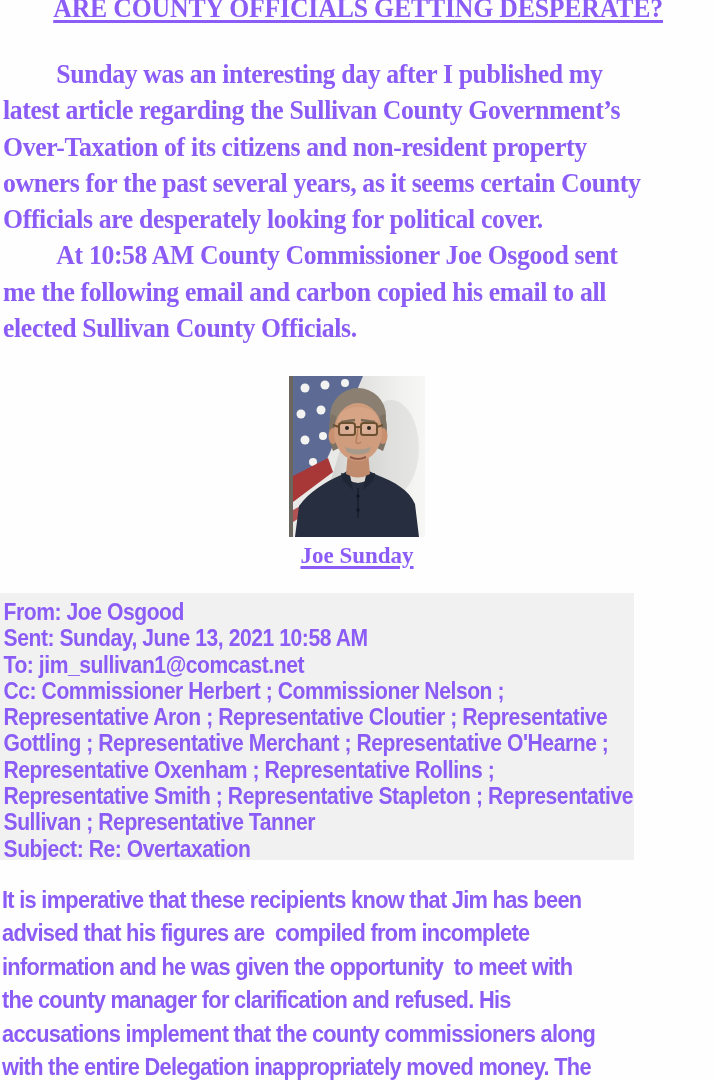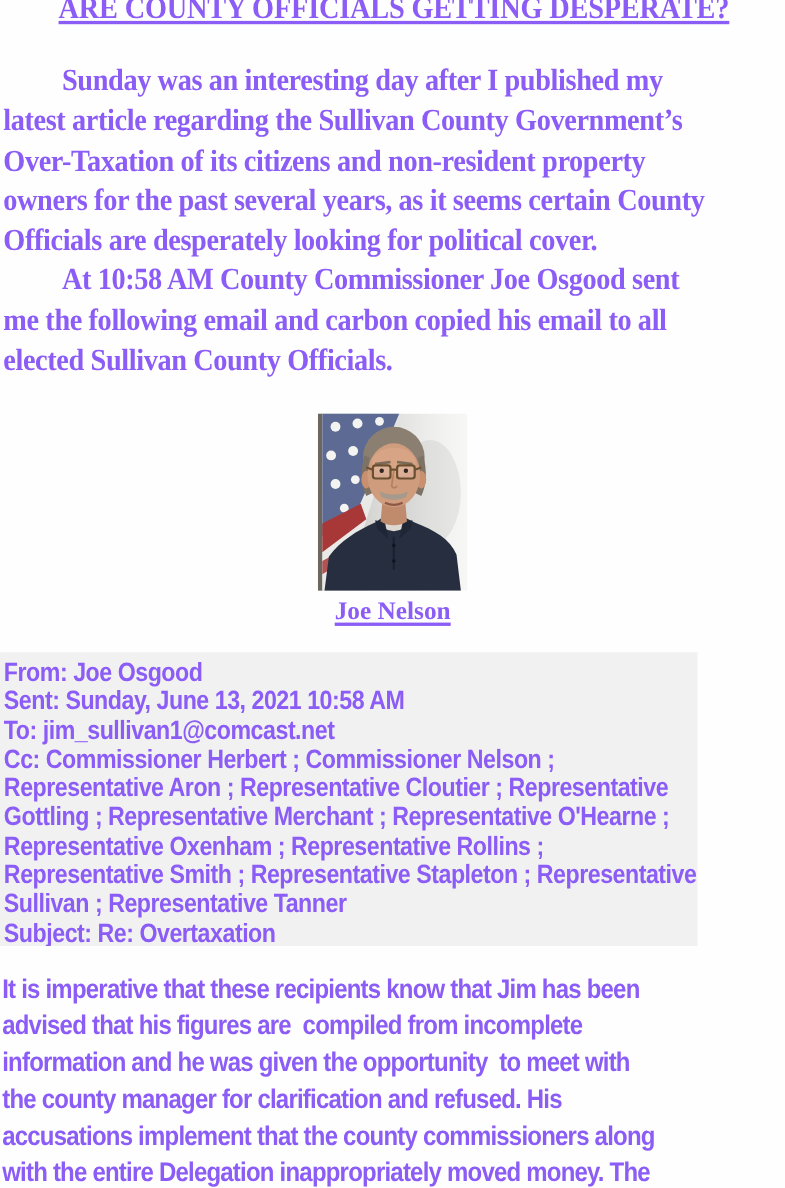--- a/index.html
+++ b/index.html
@@ -129,21 +129,21 @@
         <path d="M66,51 L72,51 M50,51 L44,49 M88,51 L94,49" fill="none"></path>
       </g>
       <circle cx="58" cy="52" r="2" fill="#2f2620"></circle>
       <circle cx="80" cy="52" r="2" fill="#2f2620"></circle>
       <path d="M69,52 L67,66 Q69,69 72,66" stroke="#b5805d" stroke-width="1.5" fill="none"></path>
       <path d="M56,71 Q69,76 82,71 L80,76 Q69,81 58,76 Z" fill="#a59a8b"></path>
       <path d="M61,81 Q69,85 77,81" stroke="#8c5847" stroke-width="2" fill="none"></path>
     </g>
   </svg>
 
-  <div class="photo-caption"><span>Joe Nelson</span></div>
+  <div class="photo-caption"><span>Joe Sunday</span></div>
 
   <div class="email-header">
     <div class="email-lines">
       <div class="line">From: Joe Osgood</div>
       <div class="line">Sent: Sunday, June 13, 2021 10:58 AM</div>
       <div class="line">To: jim_sullivan1@comcast.net</div>
       <div class="line">Cc: Commissioner Herbert ; Commissioner Nelson ;</div>
       <div class="line">Representative Aron ; Representative Cloutier ; Representative</div>
       <div class="line">Gottling ; Representative Merchant ; Representative O'Hearne ;</div>
       <div class="line">Representative Oxenham ; Representative Rollins ;</div>

